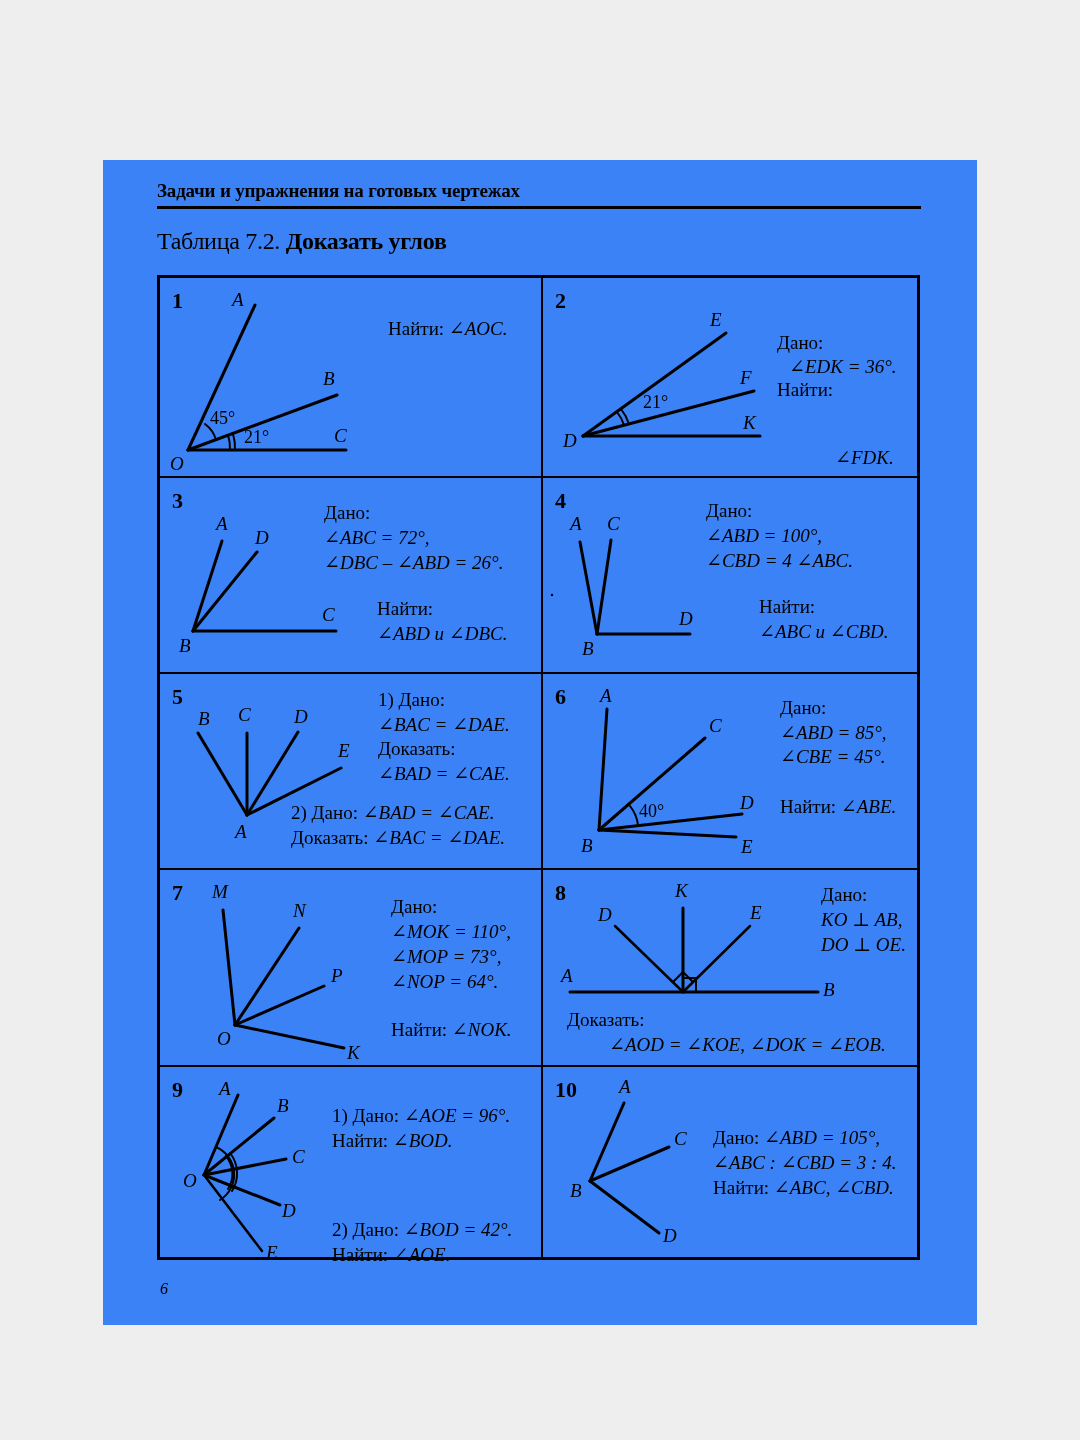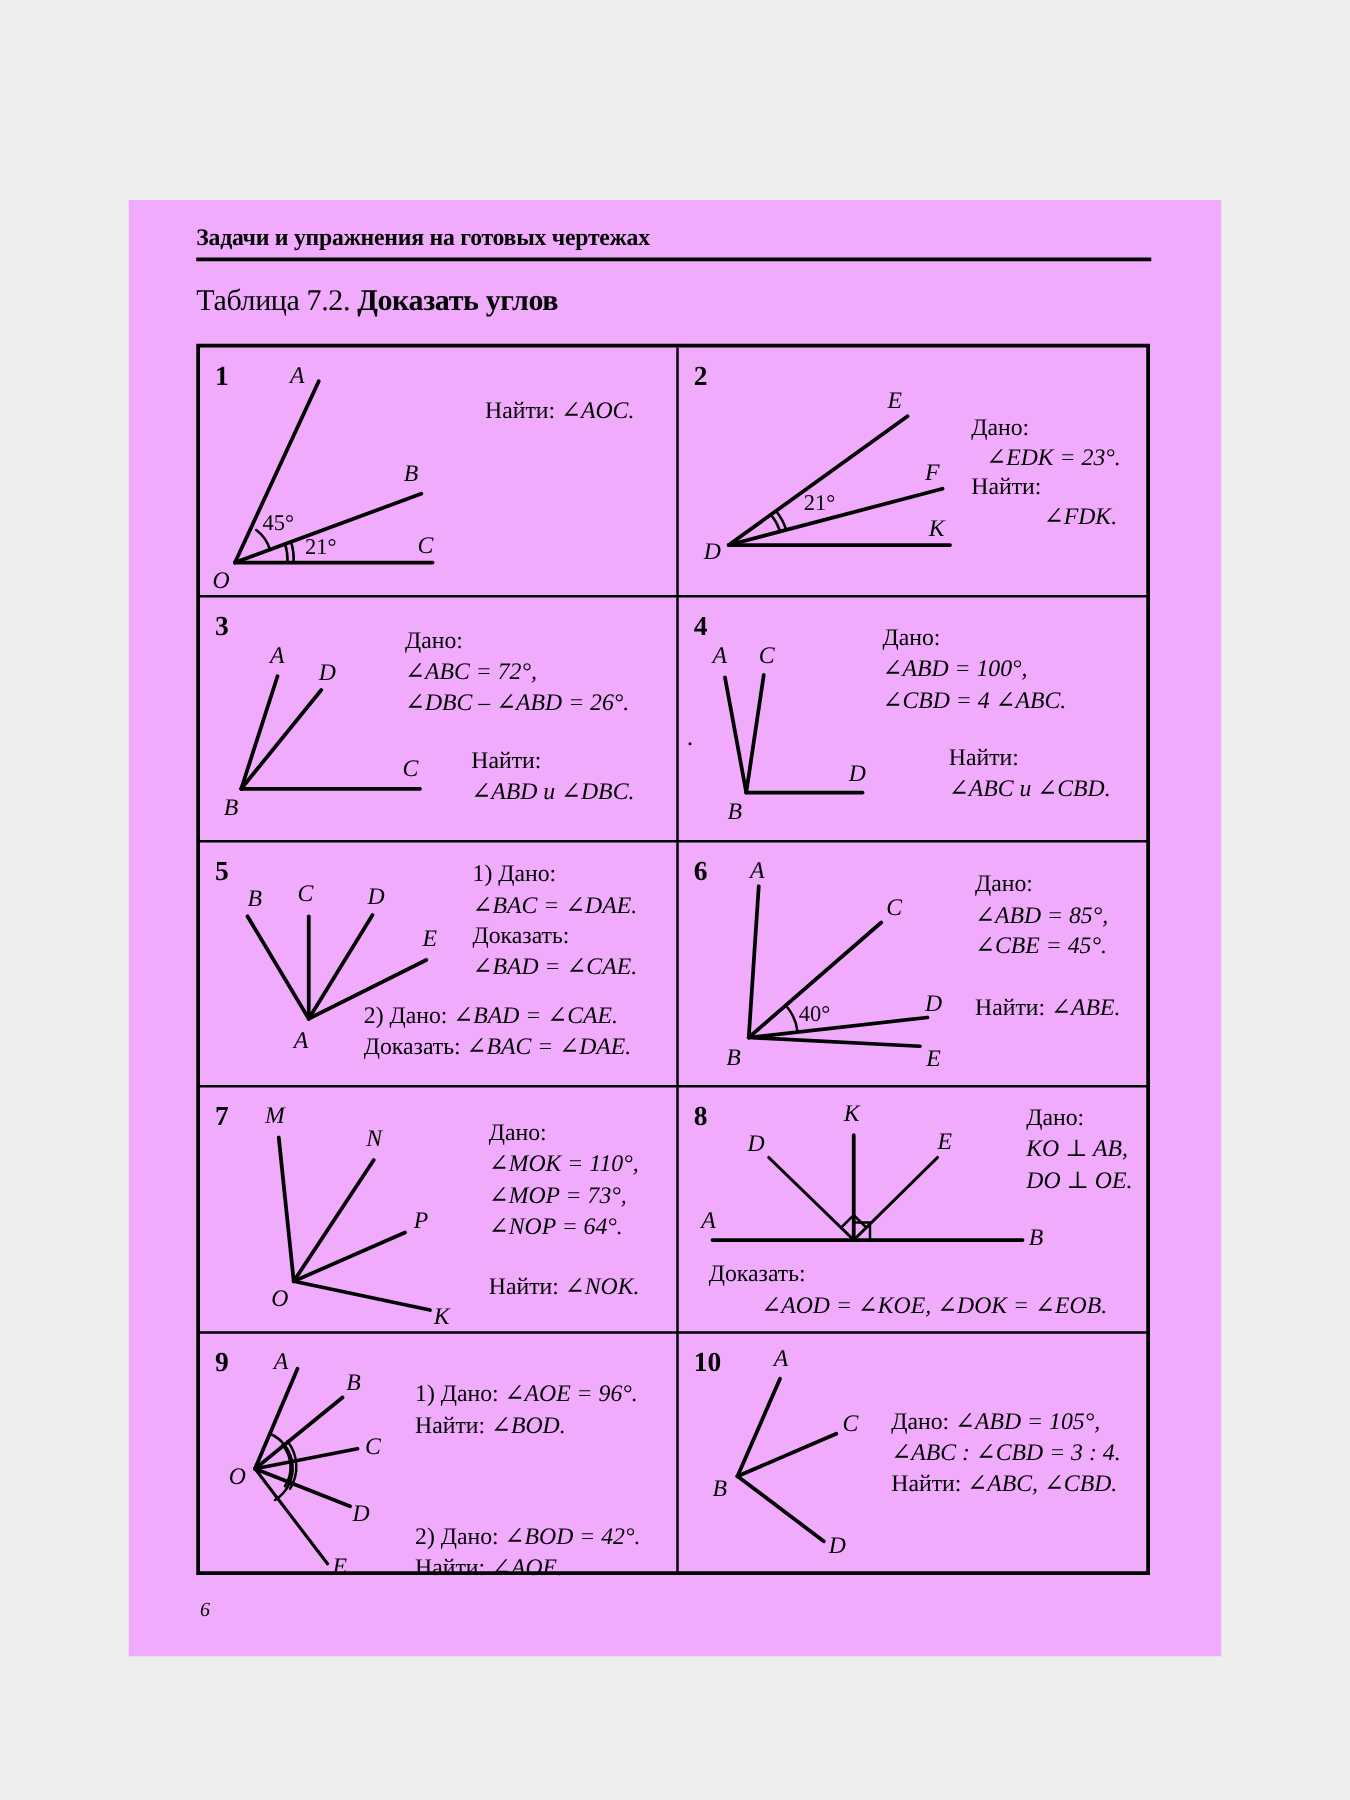--- a/index.html
+++ b/index.html
@@ -1,21 +1,21 @@
 <!DOCTYPE html>
 <html><head>
 <meta charset="utf-8">
 <style>
   html, body { margin:0; padding:0; }
   body {
     width:1080px; height:1440px; background:#eeeeee; position:relative; overflow:hidden;
     font-family:"Liberation Serif","DejaVu Serif",serif; color:#000;
   }
   .page {
-    position:absolute; left:103px; top:160px; width:874px; height:1165px; background:#f0abfc;
+    position:absolute; left:103px; top:160px; width:874px; height:1165px; background:#3b82f6;
   }
   .running-head {
     position:absolute; left:54px; top:20px; font-size:19px; font-weight:bold; letter-spacing:-0.2px;
   }
   .head-rule {
     position:absolute; left:54px; top:46px; width:764px; height:3px; background:#000;
   }
   .table-title {
     position:absolute; left:54px; top:68px; font-size:24px; letter-spacing:-0.3px;
   }
@@ -84,23 +84,23 @@
           <path stroke-width="2" d="M 78 131 A 47 47 0 0 1 86 146"></path>
         </g>
         <text class="lbl" x="167" y="48">E</text>
         <text class="lbl" x="197" y="106">F</text>
         <text class="lbl" x="200" y="151">K</text>
         <text class="lbl" x="20" y="169">D</text>
         <text class="deg" x="100" y="130">21°</text>
       </svg>
       <div class="txt" style="left:234px;top:53px;line-height:23.5px;">
         <div><span>Дано:</span></div>
-        <div style="padding-left:12px;"><i>∠EDK = 23°.</i></div>
+        <div style="padding-left:12px;"><i>∠EDK = 36°.</i></div>
         <div><span>Найти:</span></div>
-        <div style="padding-left:58px;"><i>∠FDK.</i></div>
+        <div style="padding-left:58px;margin-top:44px;"><i>∠FDK.</i></div>
       </div>
     </div>
 
     <div class="cell" style="left:0;top:200px;width:383px;height:196px;">
       <div class="num">3</div>
       <svg width="383" height="196">
         <g stroke="#000" stroke-width="3" fill="none" stroke-linecap="round">
           <line x1="33" y1="153" x2="62" y2="63"></line>
           <line x1="33" y1="153" x2="97" y2="74"></line>
           <line x1="33" y1="153" x2="176" y2="153"></line>

